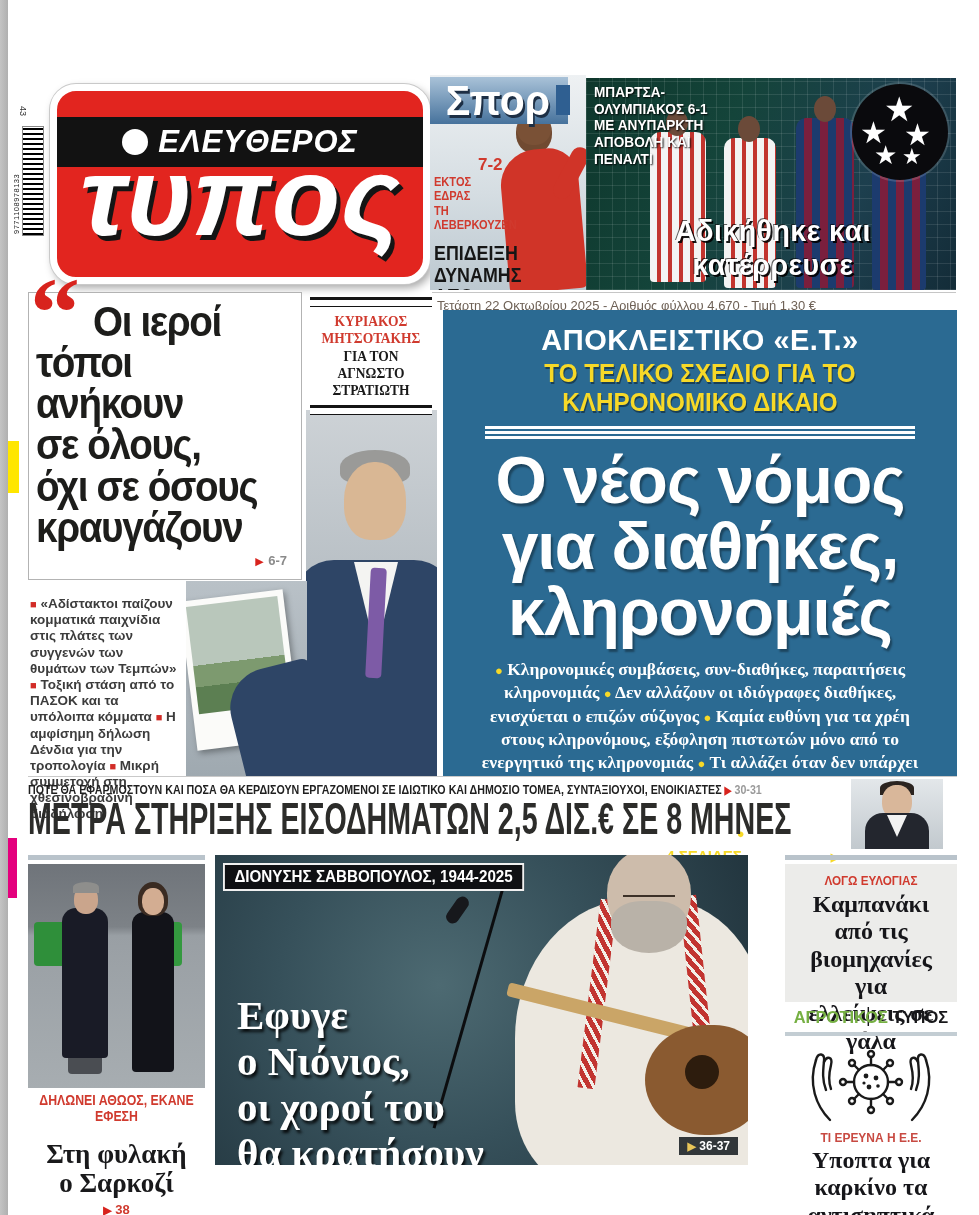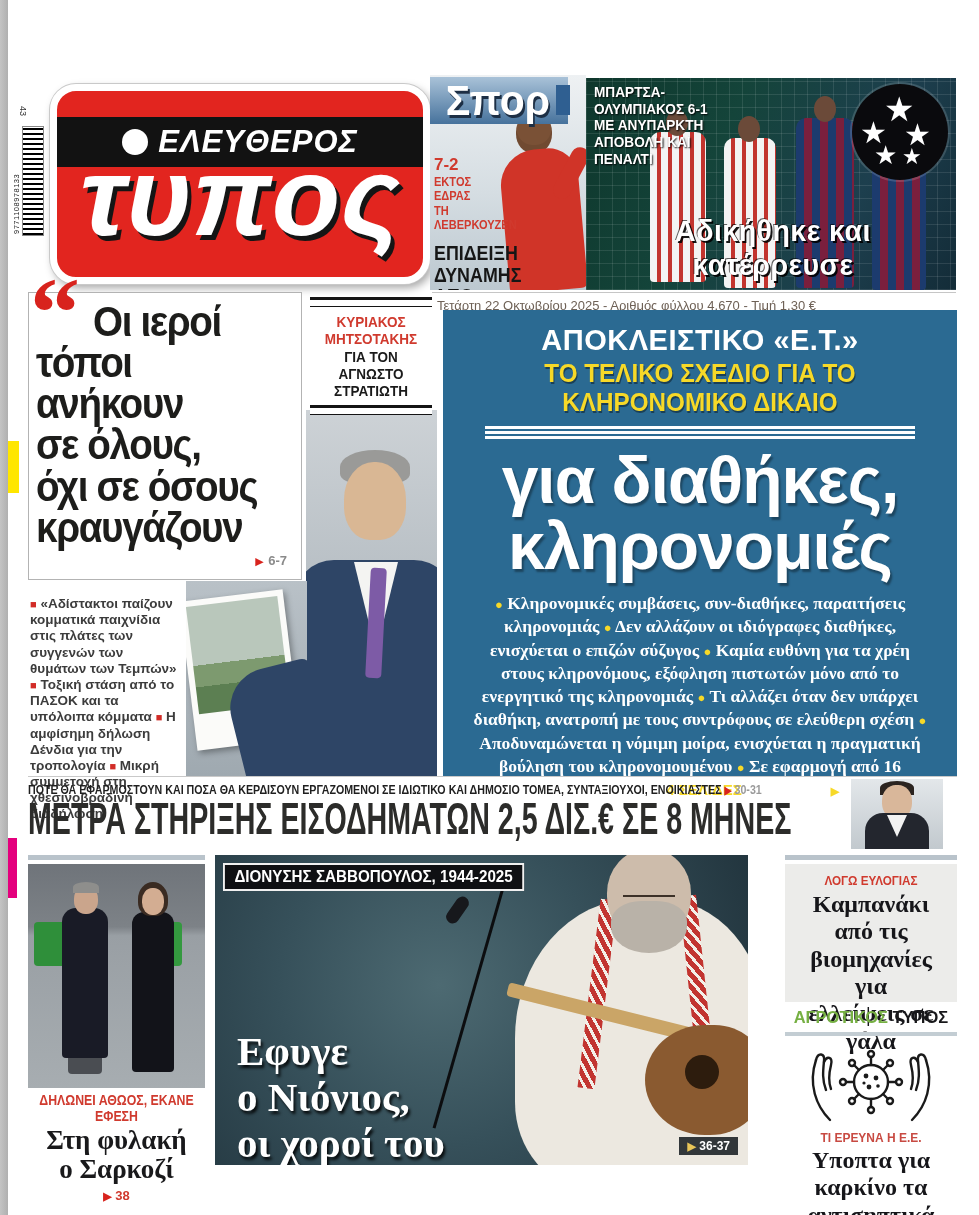--- a/index.html
+++ b/index.html
@@ -39,21 +39,21 @@
   .spor-logo .t{color:#fff;font-size:43px;font-weight:bold;line-height:1;padding-left:4px;
         text-shadow:2px 3px 0 #1d2f45;transform:scaleX(.95);transform-origin:left;}
   .spor-sq{position:absolute;left:126px;top:10px;width:14px;height:30px;background:#2f5f91;}
   .sp-player-torso{position:absolute;right:4px;top:74px;width:78px;height:142px;background:#d03428;
         border-radius:36px 30px 6px 6px;transform:rotate(-5deg);}
   .sp-player-head{position:absolute;right:34px;top:36px;width:36px;height:42px;background:#7a5136;
         border-radius:50% 50% 45% 45%;box-shadow:inset 0 -8px 0 rgba(0,0,0,.08);}
   .sp-player-hair{position:absolute;right:33px;top:30px;width:38px;height:18px;background:#241a12;border-radius:50% 50% 0 0;}
   .sp-player-arm{position:absolute;right:6px;top:70px;width:18px;height:56px;background:#d03428;border-radius:10px;transform:rotate(28deg);}
   .sports-left-text{position:absolute;left:4px;top:80px;width:86px;}
-  .sp-score{color:#d03a2e;font-size:17px;font-weight:800;}
+  .sp-score{color:#d03a2e;font-size:17px;font-weight:800;margin-left:44px;}
   .sp-kick{color:#d03a2e;font-size:13px;font-weight:800;line-height:1.1;transform:scaleX(.85);transform-origin:left;}
   .sp-head{color:#161616;font-size:21px;font-weight:800;line-height:1.02;margin-top:10px;
         transform:scaleX(.85);transform-origin:left;}
 
   .sports-right{left:586px;top:78px;width:370px;height:212px;overflow:hidden;
         background:
           repeating-linear-gradient(90deg,rgba(255,255,255,.10) 0 1px,transparent 1px 13px),
           repeating-linear-gradient(0deg,rgba(255,255,255,.10) 0 1px,transparent 1px 13px),
           linear-gradient(115deg,#0e372c 0%,#14443a 35%,#1d3f4e 70%,#132c38 100%);}
   .fig{position:absolute;filter:blur(.6px);border-radius:10px 10px 4px 4px;}
@@ -81,21 +81,21 @@
         line-height:.98;letter-spacing:-1.5px;transform:scaleX(.92);transform-origin:left top;}
   .lead-head .l0{text-indent:62px;}
   .pageref{font-size:13px;font-weight:bold;color:#8a8a8a;}
   .arr{color:#d8231d;font-size:11px;}
   .lead-ref{position:absolute;right:14px;bottom:10px;}
 
   .lead-bullets{left:30px;top:596px;width:152px;font-size:13.5px;font-weight:bold;color:#3c3c3c;line-height:1.2;}
   .sqb{color:#d22c27;font-size:11px;}
 
   
-  .mits-cap{left:310px;top:297px;width:122px;background:#fff;padding:0;}
+  .mits-cap{left:310px;top:297px;width:122px;background:#fff;padding:0;font-family:Liberation Serif, serif;}
   .cap-rule{height:6px;border-top:3px solid #141414;border-bottom:1px solid #141414;}
   .cap-text{text-align:center;font-weight:800;font-size:15px;line-height:1.15;padding:6px 2px;
         transform:scaleX(.9);}
   .cap-red{color:#d03a2e;display:block;}
   .cap-black{color:#1a1a1a;display:block;}
   .mits-photo{left:306px;top:410px;width:131px;height:366px;overflow:hidden;
         background:linear-gradient(180deg,#cdd2d6 0%,#b2bac0 60%,#9aa4ab 100%);}
   .mits-suit{position:absolute;left:-12px;top:150px;width:160px;height:230px;background:#2e4566;border-radius:40px 40px 0 0;}
   .mits-shirt{position:absolute;left:48px;top:152px;width:44px;height:90px;background:#f4f4f2;
         clip-path:polygon(0 0,100% 0,50% 100%);}
@@ -149,21 +149,21 @@
   .bin.b2{left:120px;background:#34993f;}
   .sark-man{position:absolute;left:34px;top:44px;width:46px;height:150px;background:#191b26;border-radius:14px 14px 4px 4px;}
   .sark-legs{position:absolute;left:40px;top:130px;width:34px;height:80px;background:#4a4d52;border-radius:4px;}
   .sark-head{position:absolute;left:46px;top:22px;width:24px;height:28px;background:#caa58c;border-radius:46%;}
   .sark-hairm{position:absolute;left:45px;top:18px;width:26px;height:11px;background:#8e8e8c;border-radius:50% 50% 0 0;}
   .sark-woman{position:absolute;left:104px;top:48px;width:42px;height:160px;background:#121319;border-radius:12px 12px 4px 4px;}
   .sark-headw{position:absolute;left:114px;top:24px;width:22px;height:27px;background:#d3ad92;border-radius:46%;}
   .sark-hairw{position:absolute;left:110px;top:18px;width:30px;height:34px;background:#3a2b22;border-radius:50% 50% 40% 40%;}
   .sark-text{left:28px;top:1092px;width:177px;text-align:center;}
   .sark-kick{color:#d03a2e;font-size:14px;font-weight:800;transform:scaleX(.88);}
-  .sark-head-t{font-family:"Liberation Serif",serif;font-weight:bold;font-size:27px;color:#19191b;line-height:1.08;margin-top:2px;}
+  .sark-head-t{font-family:"Liberation Serif",serif;font-weight:bold;font-size:27px;color:#19191b;line-height:1.08;margin-top:16px;}
   .sark-ref{margin-top:4px;font-size:13px;font-weight:bold;color:#d03a2e;}
 
   
   .savv{left:215px;top:855px;width:533px;height:310px;overflow:hidden;
         background:radial-gradient(circle at 42% 42%,#4d6a72 0%,#36505a 45%,#20323b 100%);}
   .savv-label{position:absolute;left:8px;top:8px;background:#0f1013;color:#fff;border:2px solid #f0f0f0;
         padding:3px 10px;font-size:16px;font-weight:800;transform:scaleX(.95);transform-origin:left top;white-space:nowrap;}
   .mic-stand{position:absolute;left:252px;top:28px;width:3px;height:250px;background:#0c0d0f;transform:rotate(16deg);}
   .mic{position:absolute;left:236px;top:40px;width:13px;height:30px;background:#17181c;border-radius:7px;transform:rotate(35deg);}
   .savv-shirt{position:absolute;left:300px;top:44px;width:250px;height:290px;background:#ece8e0;
@@ -171,21 +171,21 @@
   .susp{position:absolute;width:17px;height:190px;background:repeating-linear-gradient(55deg,#c23430 0 5px,#f3efe8 5px 8px);}
   .susp.s1{left:374px;top:44px;transform:rotate(7deg);}
   .susp.s2{left:474px;top:40px;transform:rotate(-6deg);}
   .savv-head{position:absolute;left:392px;top:-6px;width:84px;height:92px;background:#cdbcab;border-radius:48%;}
   .savv-beard{position:absolute;left:396px;top:46px;width:76px;height:52px;background:#b9b2a8;border-radius:40% 40% 50% 50%;}
   .savv-glass{position:absolute;left:408px;top:28px;width:52px;height:12px;border-bottom:2px solid #3c3128;}
   .guitar-neck{position:absolute;left:290px;top:150px;width:190px;height:14px;background:#caa567;transform:rotate(14deg);border-radius:4px;}
   .guitar-body{position:absolute;left:430px;top:170px;width:120px;height:110px;background:#8a5a30;border-radius:50% 42% 46% 50%;}
   .guitar-hole{position:absolute;left:470px;top:200px;width:34px;height:34px;background:#2d1c0d;border-radius:50%;}
   .savv-head-t{position:absolute;left:22px;top:138px;font-family:"Liberation Serif",serif;font-weight:bold;
-        color:#fff;font-size:41px;line-height:1.12;text-shadow:2px 3px 3px rgba(0,0,0,.85);margin-top:36px;}
+        color:#fff;font-size:41px;line-height:1.12;text-shadow:2px 3px 3px rgba(0,0,0,.85);}
   .savv-chip{position:absolute;right:10px;bottom:10px;background:rgba(18,24,28,.85);color:#fff;
         font-size:12px;font-weight:bold;padding:2px 8px;}
   .savv-chip .arr{color:#e8c558;}
 
   
   .milk{left:785px;top:864px;width:172px;height:138px;background:#ececea;text-align:center;box-sizing:border-box;padding-top:9px;}
   .milk-kick{color:#d03a2e;font-size:13px;font-weight:800;transform:scaleX(.9);}
   .milk-head{font-family:"Liberation Serif",serif;font-weight:bold;font-size:24px;color:#16161a;line-height:1.14;padding:3px 22px 0;}
   .agro{left:785px;top:1008px;width:172px;text-align:center;font-size:16.5px;font-weight:800;transform-origin:center;}
   .agro .g{color:#76b043;} .agro .k{color:#17171a;}
@@ -317,20 +317,21 @@
     <div class="cap-rule"></div>
   </div>
 
   <div class="abs blue-box">
     <div class="mk">ΑΠΟΚΛΕΙΣΤΙΚΟ «Ε.Τ.»</div>
     <div class="msk">ΤΟ ΤΕΛΙΚΟ ΣΧΕΔΙΟ ΓΙΑ ΤΟ ΚΛΗΡΟΝΟΜΙΚΟ ΔΙΚΑΙΟ</div>
     <div class="sep3">
         <div></div>
       </div>
     <div class="mh">
+      <div>Ο νέος νόμος</div>
       <div>για διαθήκες,</div>
       <div>κληρονομιές</div>
     </div>
     <div class="mbul">
       <span class="ydot">●</span>
       <span>Κληρονομικές συμβάσεις, συν-διαθήκες, παραιτήσεις κληρονομιάς</span>
       <span class="ydot">●</span>
       <span>Δεν αλλάζουν οι ιδιόγραφες διαθήκες, ενισχύεται ο επιζών σύζυγος</span>
       <span class="ydot">●</span>
       <span>Καμία ευθύνη για τα χρέη στους κληρονόμους, εξόφληση πιστωτών μόνο από το ενεργητικό της κληρονομιάς</span>

